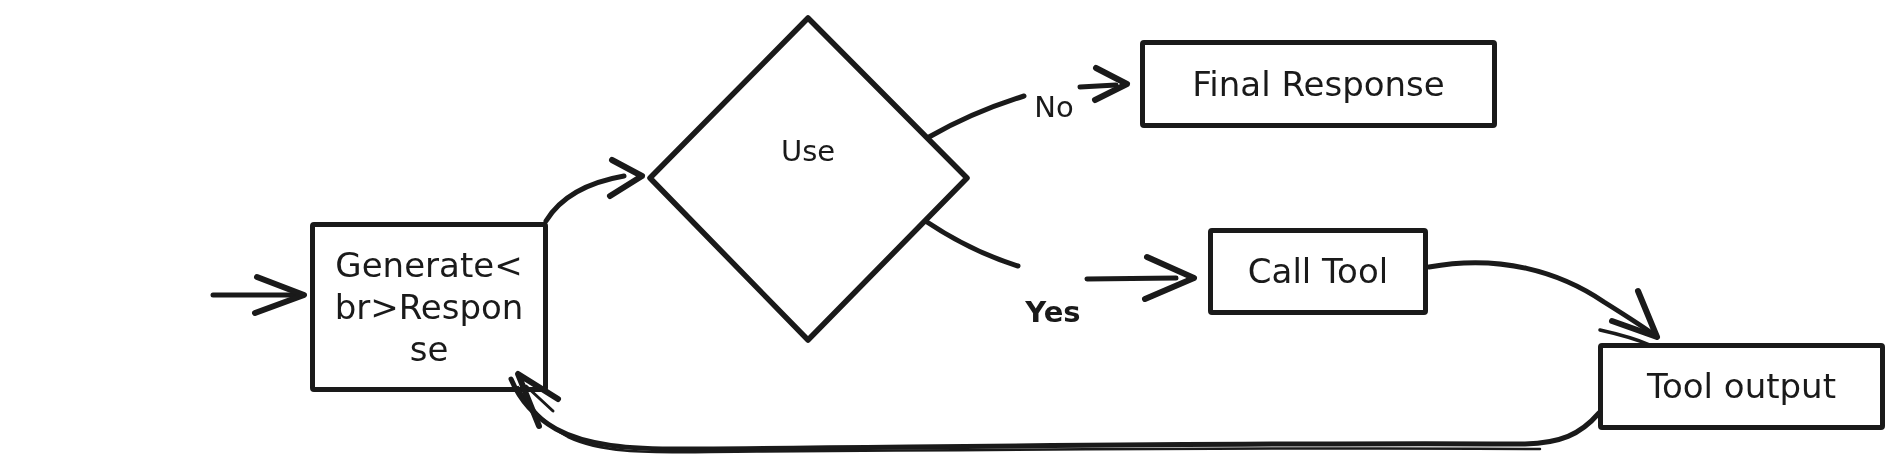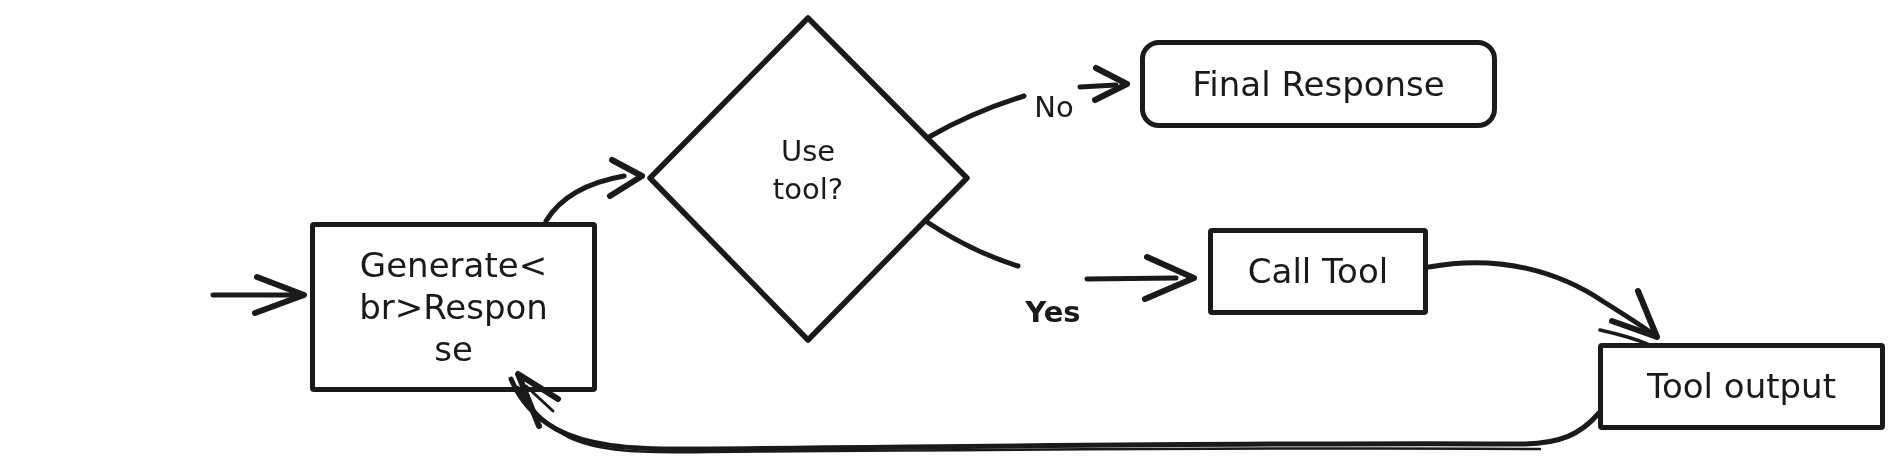--- a/index.html
+++ b/index.html
@@ -8,22 +8,22 @@
     position:relative;width:1903px;height:473px;background:#ffffff;
     font-family:"DejaVu Sans","Liberation Sans",sans-serif;color:#1a1a1a;overflow:hidden;
   }
   .node{
     position:absolute;box-sizing:border-box;background:#ffffff;
     border:5px solid #1a1a1a;border-radius:4px;
     display:flex;flex-direction:column;align-items:center;justify-content:center;
     text-align:center;font-size:34px;line-height:1.24;white-space:pre;
   }
   #node-prompt {left:19px;  top:250px;width:195px;height:88px;}
-  #node-generate{left:310px; top:222px;width:287px;height:170px;}
-  #node-final  {left:1140px;top:40px; width:357px;height:88px;border-radius:19px;}
+  #node-generate{left:310px; top:222px;width:238px;height:170px;}
+  #node-final  {left:1140px;top:40px; width:357px;height:88px;}
   #node-call   {left:1208px;top:228px;width:220px;height:87px;}
   #node-output {left:1598px;top:343px;width:287px;height:87px;}
   .wires{position:absolute;left:0;top:0;pointer-events:none;}
   .wires path,.wires polyline{fill:none;stroke:#1a1a1a;stroke-linecap:round;stroke-linejoin:round;}
   .wires polygon{fill:#ffffff;stroke:#1a1a1a;stroke-linejoin:round;}
   .diamond-text{
     position:absolute;left:708px;top:133px;width:200px;text-align:center;
     font-size:29px;line-height:1.3;
   }
   .edge-label{position:absolute;font-size:29px;line-height:1.15;margin-top:24px;}
@@ -89,19 +89,18 @@
     <g>
       <path d="M1599 413 C1580 435 1560 443 1525 444 C1300 442 950 447 700 449 C625 450 585 445 556 429 C533 416 519 398 511 379" stroke-width="5"></path>
       <path d="M1540 449 C1300 447 960 450 710 452 C640 453 600 452 568 437 C545 425 527 404 518 387" stroke-width="2.5"></path>
       <polyline points="558,399 518,374 539,426" stroke-width="6"></polyline>
       <path d="M526 386 L553 411" stroke-width="3"></path>
     </g>
   </svg>
 
   <div class="diamond-text">
     <div>Use</div>
-    <div>tool?</div>
   </div>
 
   <div class="edge-label" id="label-no">No</div>
   <div class="edge-label" id="label-yes">Yes</div>
 
 </div>
 
 </body></html>

